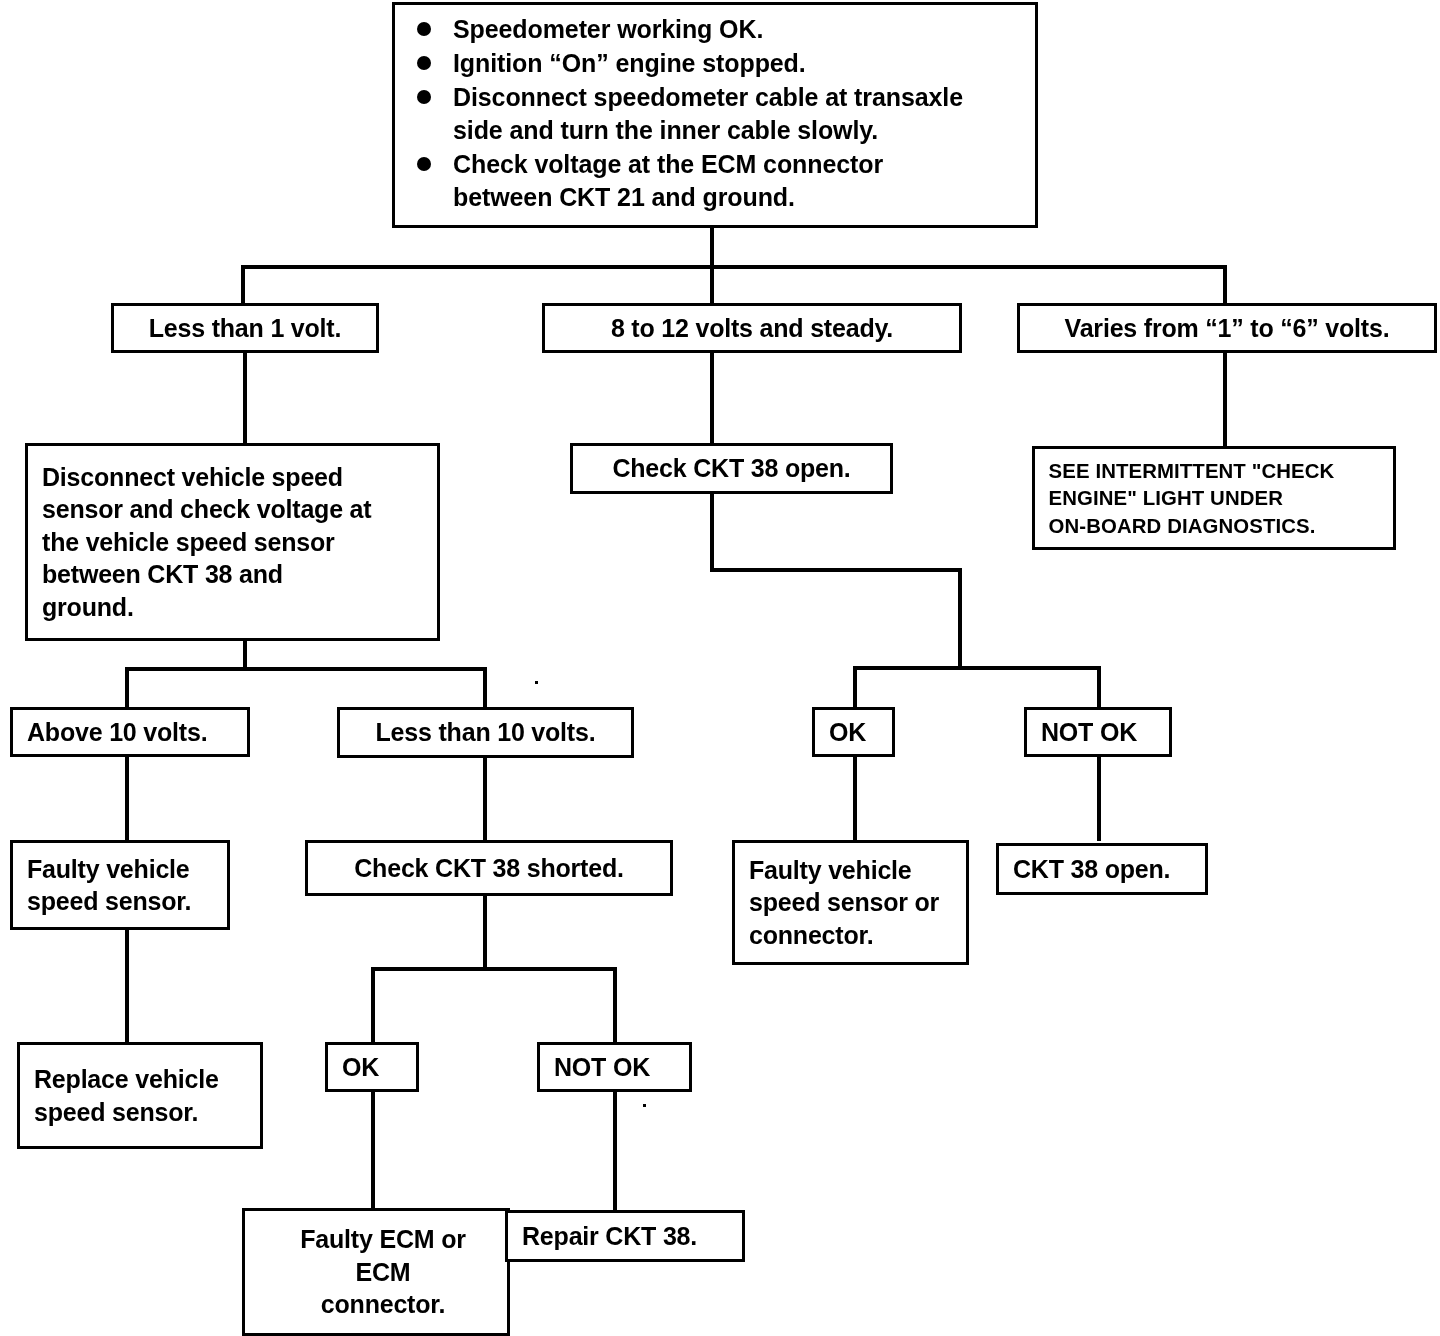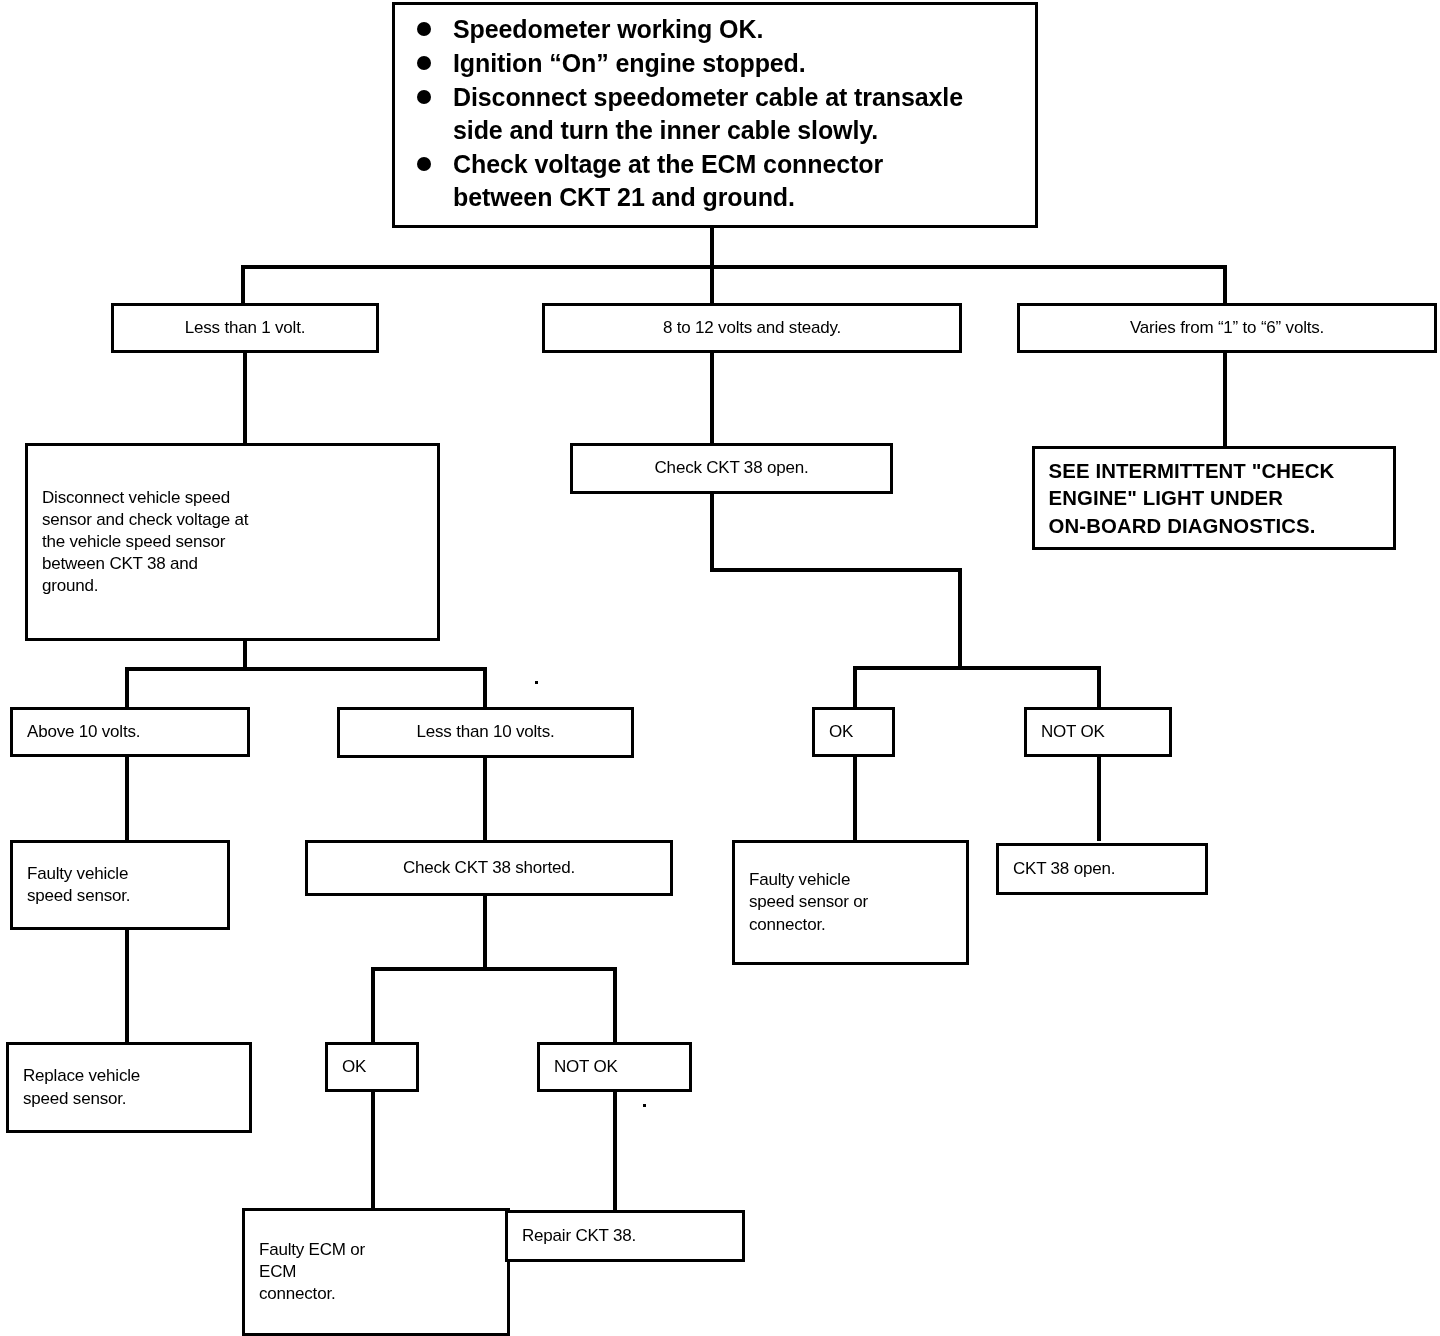--- a/index.html
+++ b/index.html
@@ -23,22 +23,22 @@
     border: 3px solid #000000;
     background: #ffffff;
     display: flex;
     align-items: center;
     z-index: 5;
   }
   .box .txt {
     display: block;
     width: 100%;
     color: #000000;
-    font-weight: normal;
-    font-size: 17px;
+    font-weight: bold;
+    font-size: 25px;
     line-height: 1.30;
     letter-spacing: -0.2px;
     white-space: pre-line;
   }
   .box.pad-left .txt { padding-left: 14px; }
   .box.center .txt { text-align: center; }
 
   
   .bulletbox {
     position: absolute;
@@ -214,38 +214,38 @@
     <span class="txt">CKT 38 open.</span>
   </div>
 
   <div class="ln" style="left:125px; top:929px; width:4px; height:114px;"></div>
 
   <div class="ln" style="left:483px; top:896px; width:4px; height:74px;"></div>
   <div class="ln" style="left:371px; top:967px; width:246px; height:4px;"></div>
   <div class="ln" style="left:371px; top:967px; width:4px; height:77px;"></div>
   <div class="ln" style="left:613px; top:967px; width:4px; height:77px;"></div>
 
-  <div class="box pad-left" style="left:6px; top:1042px; width:246px; height:91px;">
+  <div class="box pad-left" style="left:17px; top:1042px; width:246px; height:107px;">
     <span class="txt">Replace vehicle
 speed sensor.</span>
   </div>
 
   <div class="box pad-left" style="left:325px; top:1042px; width:94px; height:50px;">
     <span class="txt">OK</span>
   </div>
 
   <div class="box pad-left" style="left:537px; top:1042px; width:155px; height:50px;">
     <span class="txt">NOT OK</span>
   </div>
 
   <div class="ln" style="left:371px; top:1092px; width:4px; height:120px;"></div>
   <div class="ln" style="left:613px; top:1092px; width:4px; height:120px;"></div>
   <div class="dot-artifact" style="left:643px; top:1104px;"></div>
 
-  <div class="box pad-left" style="left:242px; top:1208px; width:268px; height:128px;">
+  <div class="box pad-left" style="left:242px; top:1208px; width:268px; height:128px;text-align:center;">
     <span class="txt">Faulty ECM or
 ECM
 connector.</span>
   </div>
 
   <div class="box pad-left" style="left:505px; top:1210px; width:240px; height:52px;">
     <span class="txt">Repair CKT 38.</span>
   </div>
 
 </div>

